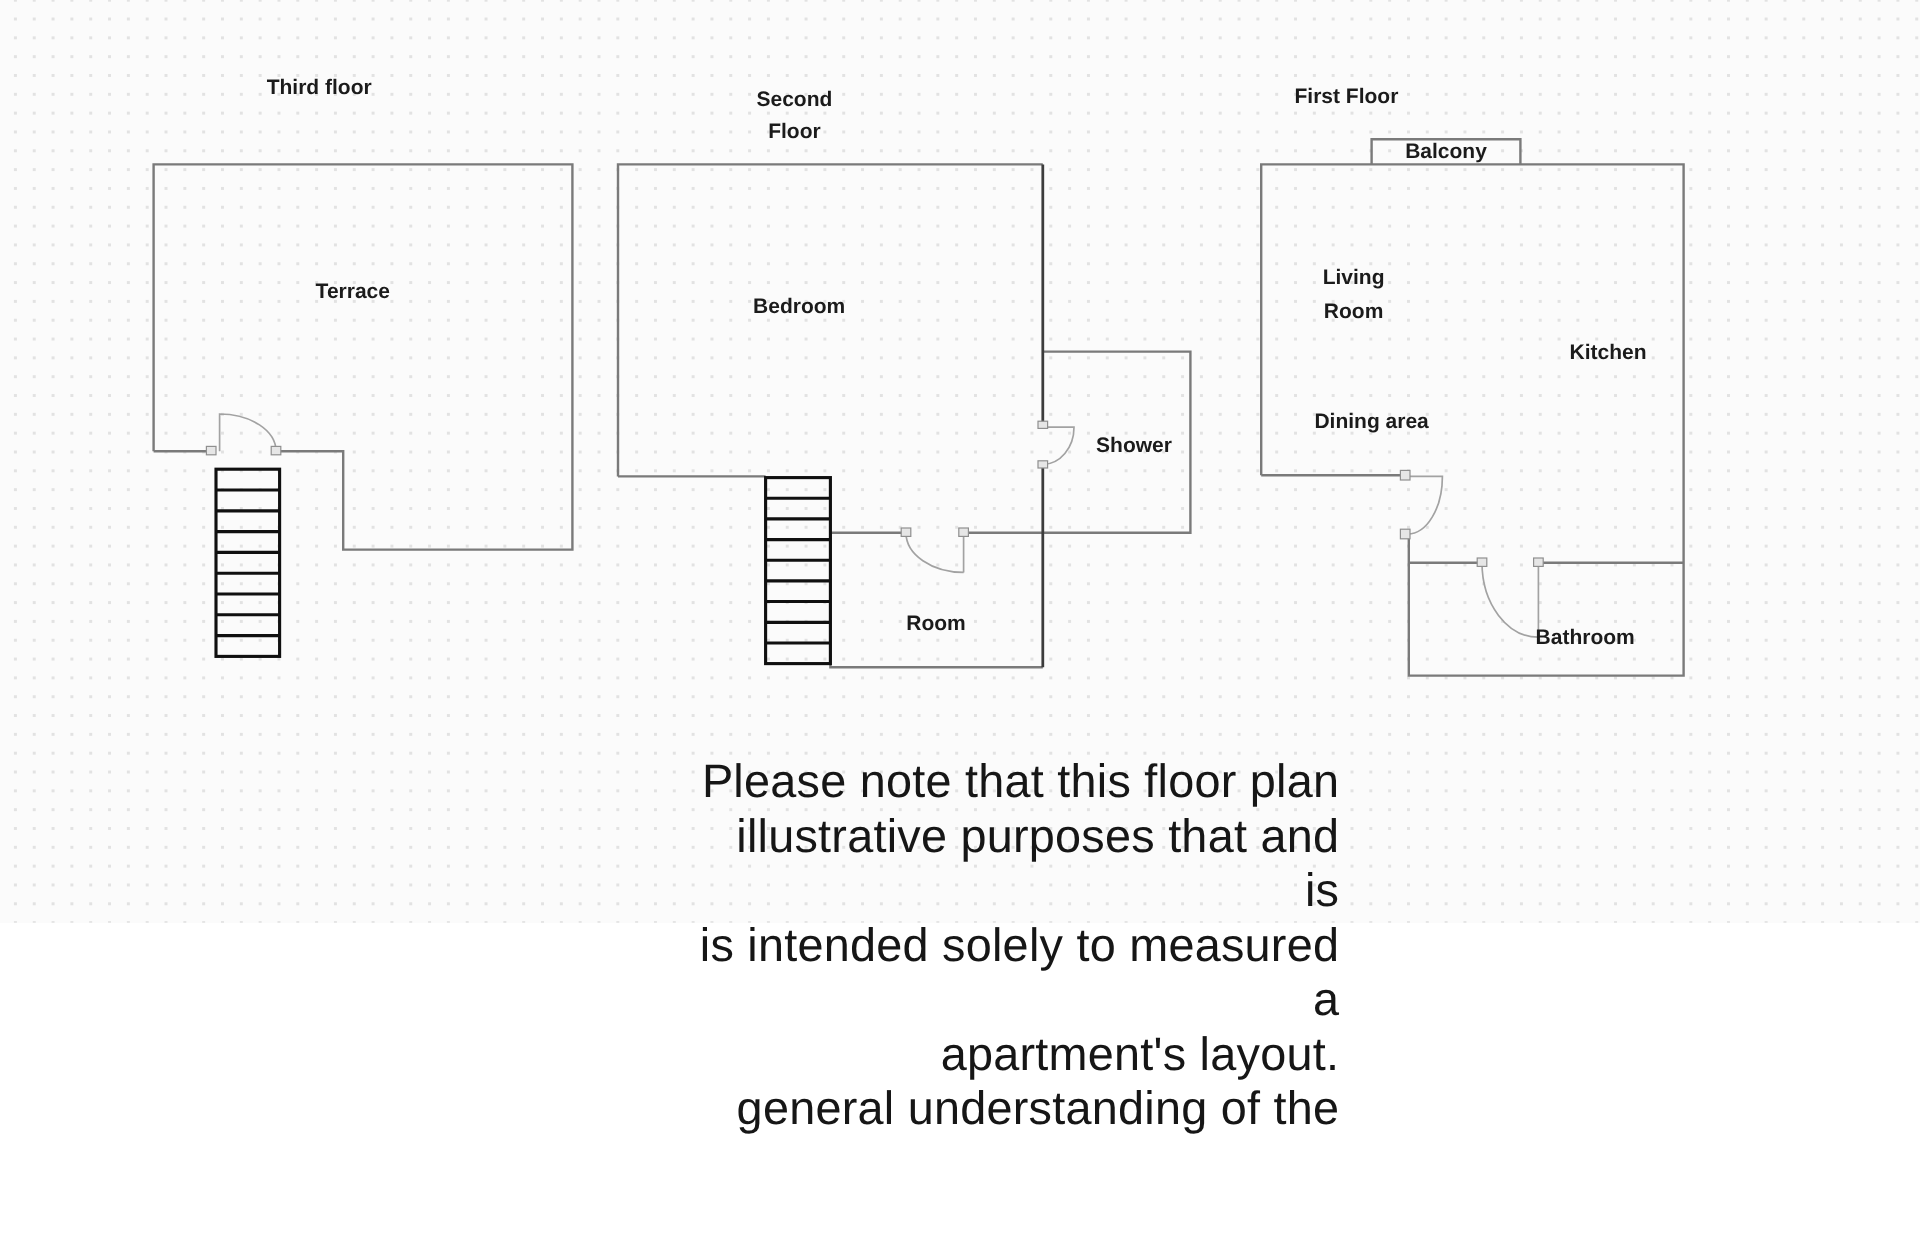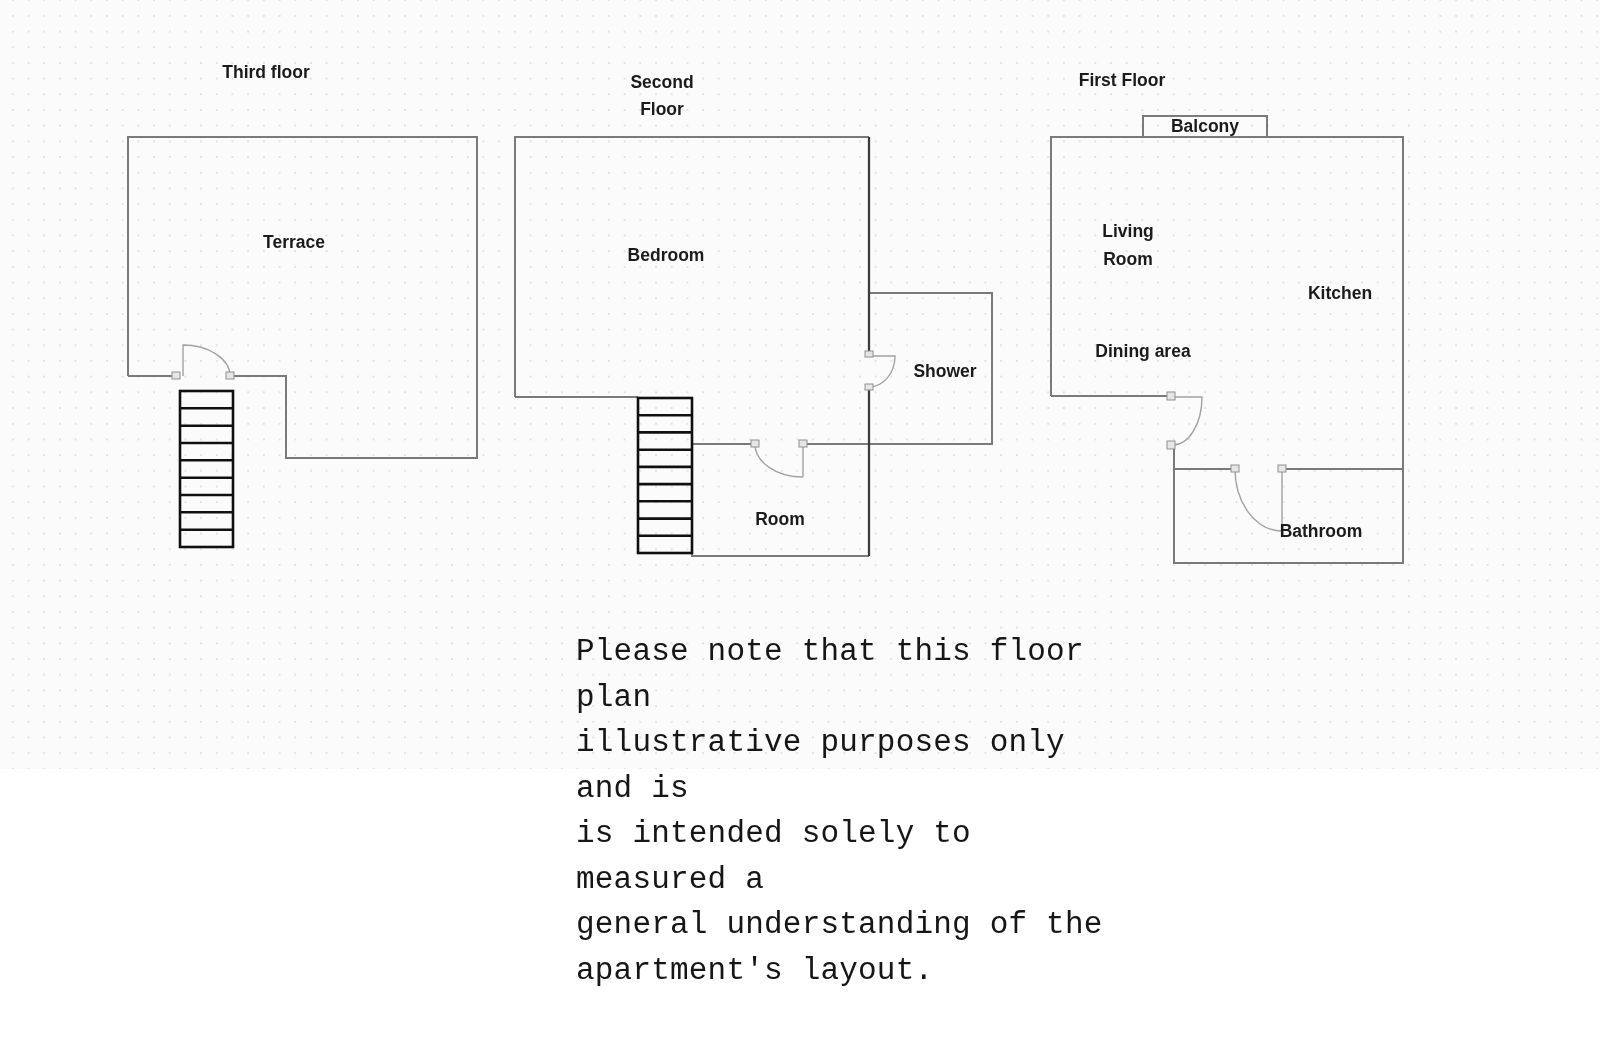--- a/index.html
+++ b/index.html
@@ -25,24 +25,25 @@
   .door{stroke:var(--door);stroke-width:1.4;fill:none;}
   .jamb{fill:var(--jamb_fill);stroke:var(--jamb_edge);stroke-width:1;}
   .stairs{stroke:var(--stairs);stroke-width:2.6;fill:none;}
   .lbl{
     font-family:"Liberation Sans", sans-serif;
     font-weight:700;font-size:17.5px;fill:var(--text);
     text-anchor:middle;
   }
   .disclaimer{
     position:absolute;left:576px;top:629px;width:540px;
-    font-family:Liberation Mono, monospace;
-    font-size:31px;line-height:45.5px;
+    font-family:Liberation Sans, sans-serif;
+    font-size:39px;line-height:45.5px;
     color:var(--disclaimer_text);
     letter-spacing:0.2px;
+    text-align:right;
   }
 </style>
 </head>
 <body>
 
 <div class="canvas">
 
   <svg width="1600" height="1041" viewBox="0 0 1600 1041">
 
     <g>
@@ -92,19 +93,19 @@
       <text class="lbl" x="1128" y="237">Living</text>
       <text class="lbl" x="1128" y="265">Room</text>
       <text class="lbl" x="1340" y="299">Kitchen</text>
       <text class="lbl" x="1143" y="357">Dining area</text>
       <text class="lbl" x="1321" y="537">Bathroom</text>
     </g>
   </svg>
 
   <div class="disclaimer">
     <div>Please note that this floor plan</div>
-    <div>illustrative purposes only and is</div>
+    <div>illustrative purposes that and is</div>
     <div>is intended solely to measured a</div>
+    <div>apartment's layout.</div>
     <div>general understanding of the</div>
-    <div>apartment's layout.</div>
   </div>
 
 </div>
 
 </body></html>

